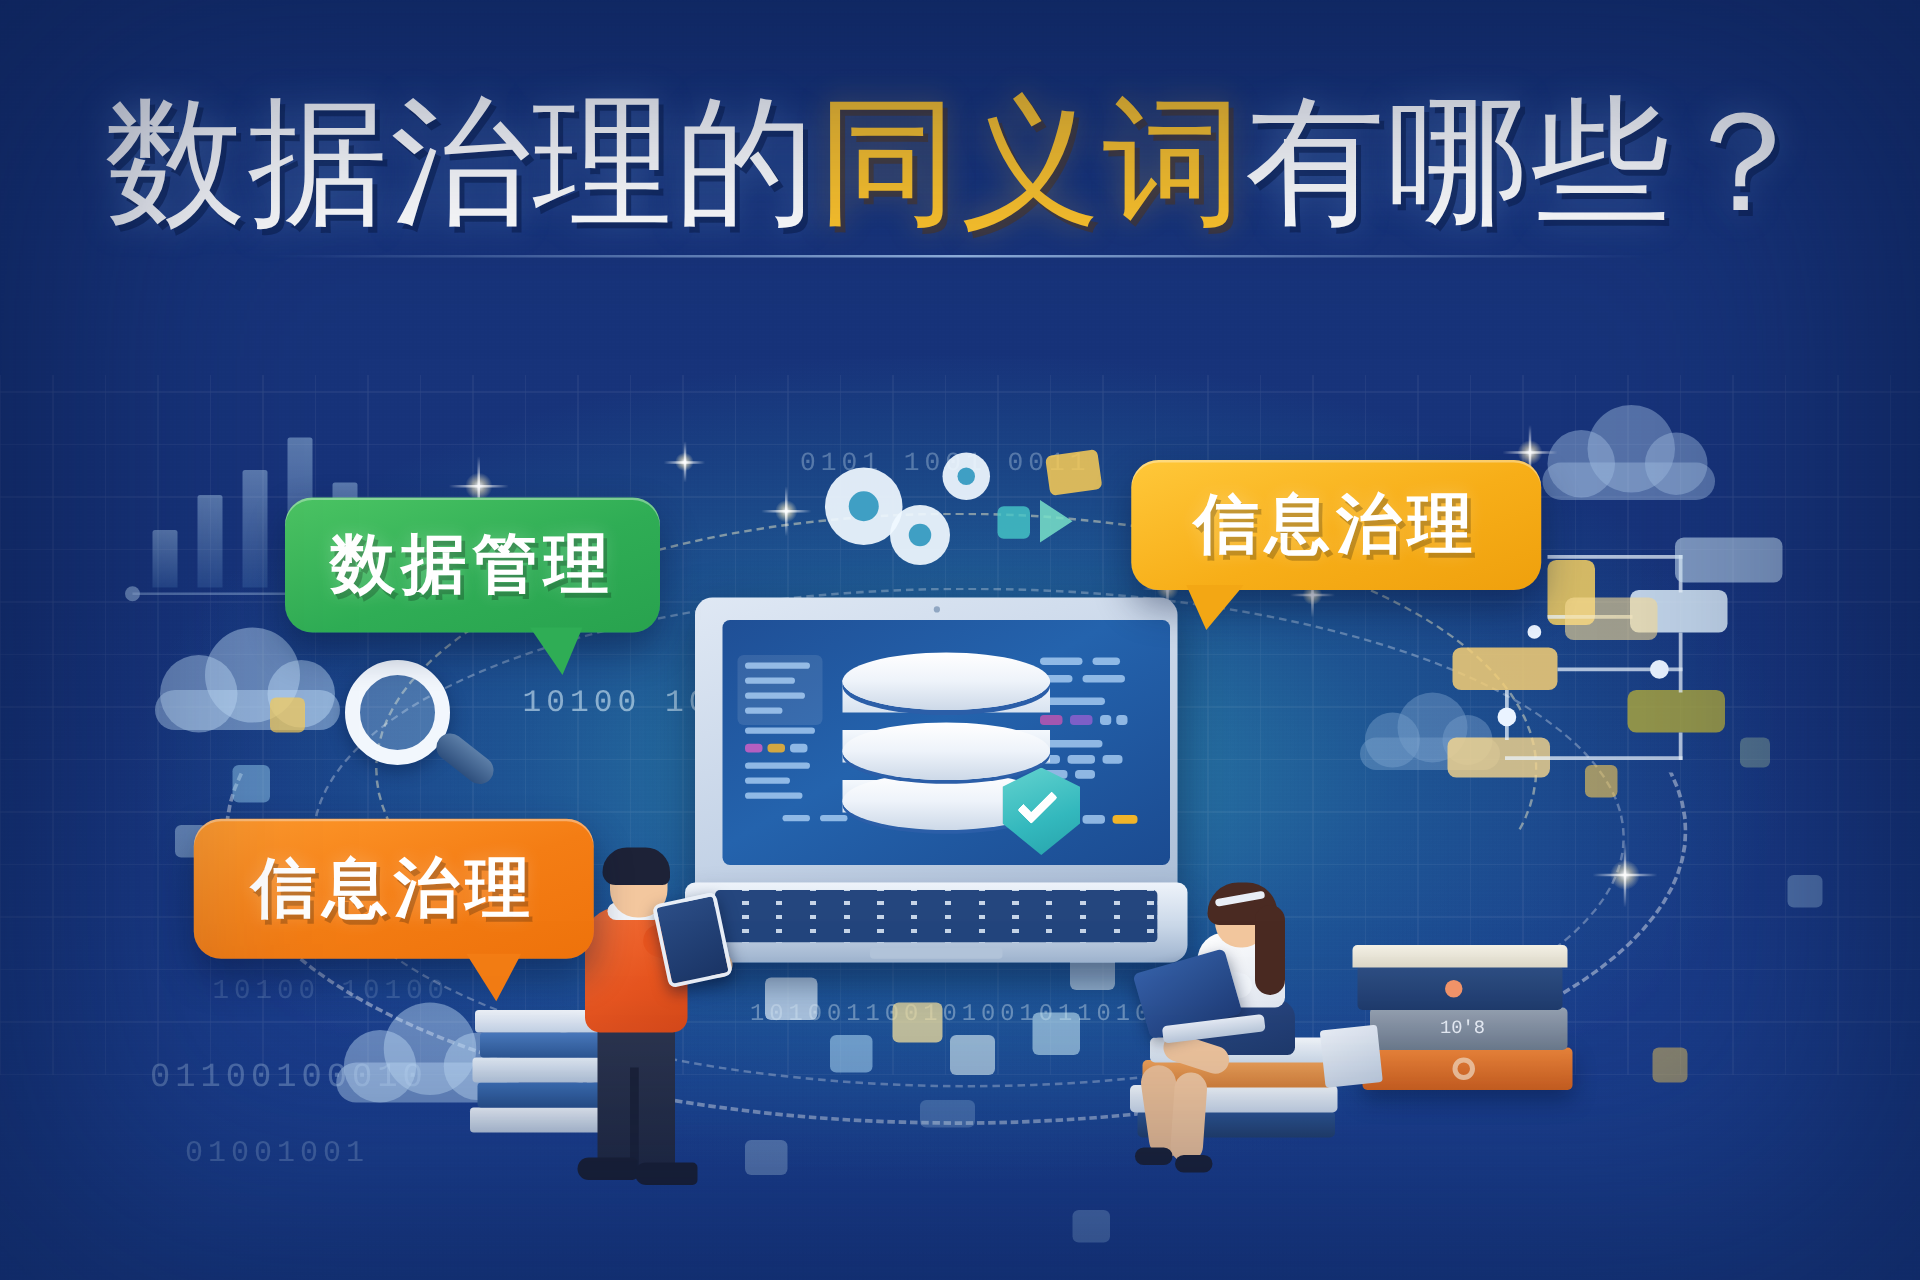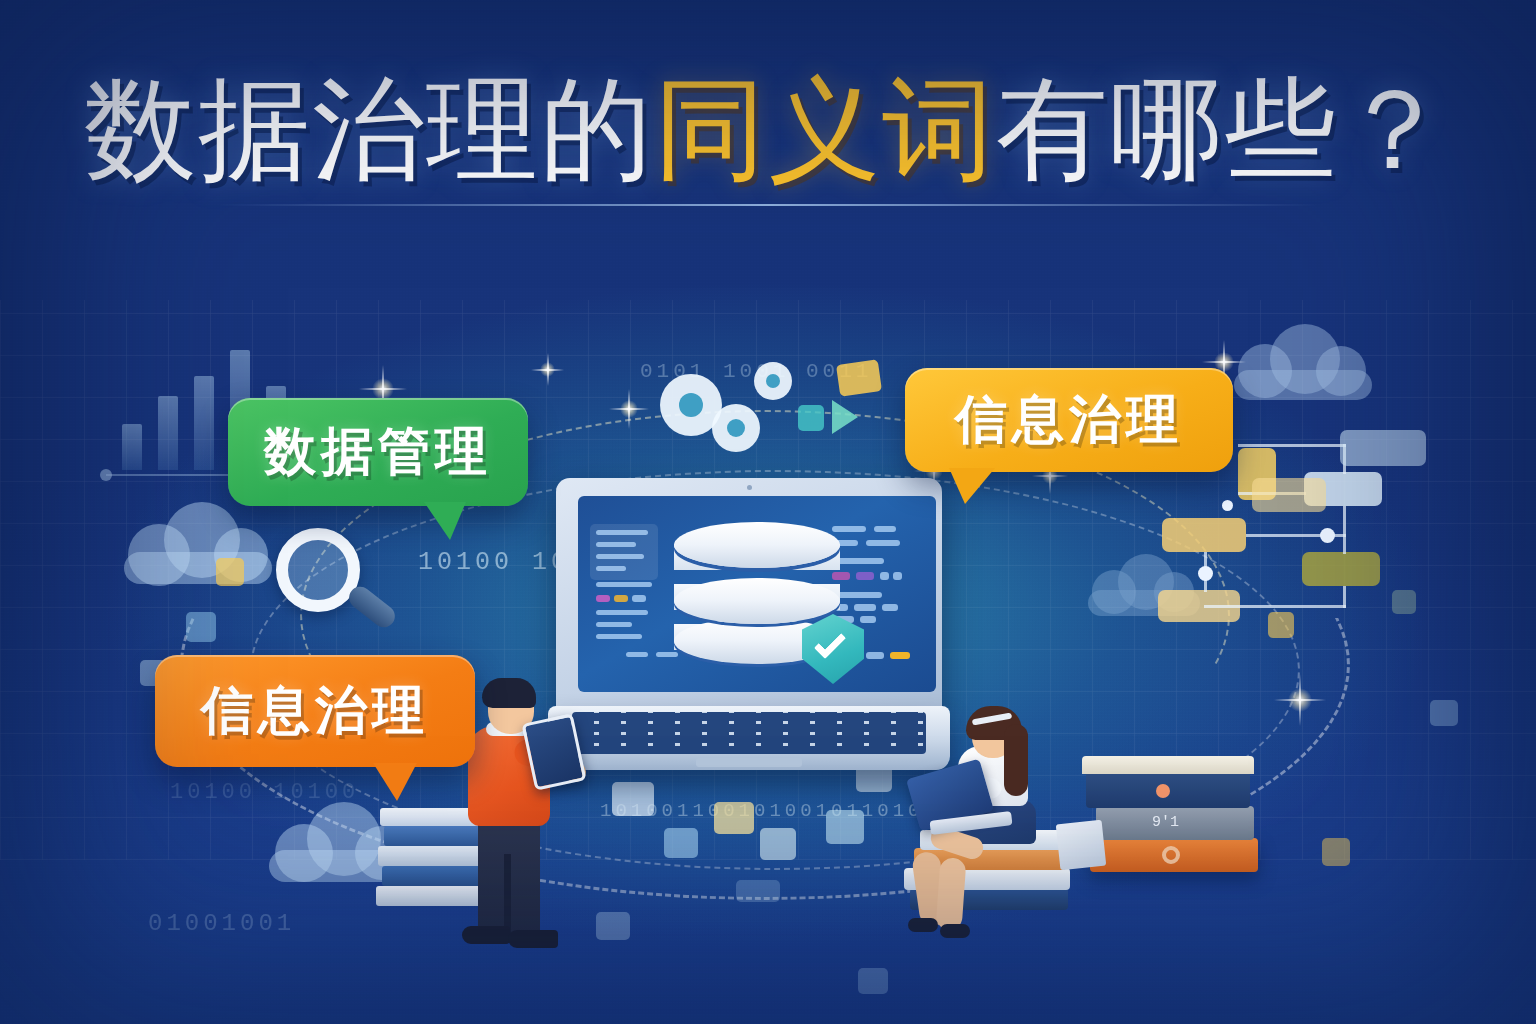--- a/index.html
+++ b/index.html
@@ -167,20 +167,21 @@
   <div style="position:absolute;left:118px;top:350px;width:190px;height:120px;opacity:.75;">
     <div class="bar" style="left:4px;width:20px;height:38%;"></div>
     <div class="bar" style="left:40px;width:20px;height:62%;"></div>
     <div class="bar" style="left:76px;width:20px;height:78%;"></div>
     <div class="bar" style="left:112px;width:20px;height:100%;"></div>
     <div class="bar" style="left:148px;width:20px;height:70%;"></div>
     <div style="position:absolute;left:-12px;bottom:-6px;width:214px;height:2px;background:rgba(200,230,255,.45);"></div>
     <div style="position:absolute;left:-18px;bottom:-11px;width:12px;height:12px;border-radius:50%;background:rgba(200,230,255,.6);"></div>
   </div>
 
+  <div class="binary" style="left:120px;top:848px;font-size:27px;">01100100010</div>
   <div class="binary" style="left:148px;top:910px;font-size:24px;opacity:.8;">01001001</div>
   <div class="binary" style="left:418px;top:548px;font-size:25px;color:rgba(225,245,255,.55);">10100 10100</div>
   <div class="binary" style="left:640px;top:360px;font-size:21px;color:rgba(225,245,255,.30);">0101 1001 0011</div>
   <div class="binary" style="left:600px;top:800px;font-size:19px;color:rgba(235,250,255,.38);">1010011001010010110101010</div>
   <div class="binary" style="left:170px;top:780px;font-size:22px;opacity:.55;">10100 10100</div>
 
   <div class="cloud" style="left:110px;top:498px;width:170px;height:86px;">
     <i style="left:18px;top:26px;width:62px;height:62px;"></i>
     <i style="left:54px;top:4px;width:76px;height:76px;"></i>
     <i style="left:104px;top:30px;width:54px;height:54px;"></i>
@@ -403,21 +404,21 @@
          background:linear-gradient(180deg,#e9eff8,#bccbdd);transform:rotate(-7deg);"></div>
   </div>
 
   <div style="position:absolute;left:1076px;top:742px;width:200px;height:160px;">
     <div style="position:absolute;left:14px;top:96px;width:168px;height:34px;border-radius:4px;
          background:linear-gradient(180deg,#f0873a,#d3621d);box-shadow:0 8px 18px rgba(6,20,56,.4);">
       <div style="position:absolute;left:72px;top:8px;width:18px;height:18px;border-radius:50%;border:4px solid #f6c49b;"></div>
     </div>
     <div style="position:absolute;left:20px;top:64px;width:158px;height:34px;border-radius:4px;
          background:linear-gradient(180deg,#97a3b3,#6e7c8e);">
-      <div style="position:absolute;left:56px;top:8px;color:#e8eef6;font-size:15px;font-family:'Liberation Mono','DejaVu Sans Mono',monospace;">9'1</div>
+      <div style="position:absolute;left:56px;top:8px;color:#e8eef6;font-size:15px;font-family:'Liberation Mono','DejaVu Sans Mono',monospace;">10'8</div>
     </div>
     <div style="position:absolute;left:10px;top:30px;width:164px;height:36px;border-radius:4px;
          background:linear-gradient(180deg,#2f4f85,#1f3c6d);">
       <div style="position:absolute;left:70px;top:12px;width:14px;height:14px;border-radius:50%;background:#f3956a;"></div>
     </div>
     <div style="position:absolute;left:6px;top:14px;width:172px;height:18px;border-radius:4px 4px 0 0;
          background:linear-gradient(180deg,#f4f1e6,#ddd8c8);"></div>
     <div style="position:absolute;left:-18px;top:80px;width:46px;height:46px;border-radius:3px;
          background:linear-gradient(160deg,#eef3fa,#c2d0e2);transform:rotate(-6deg);"></div>
   </div>

